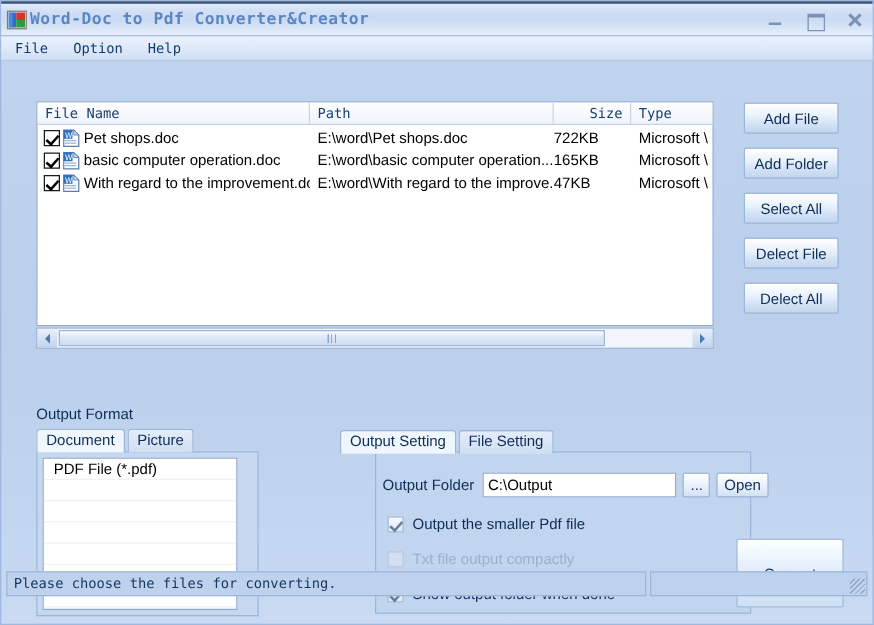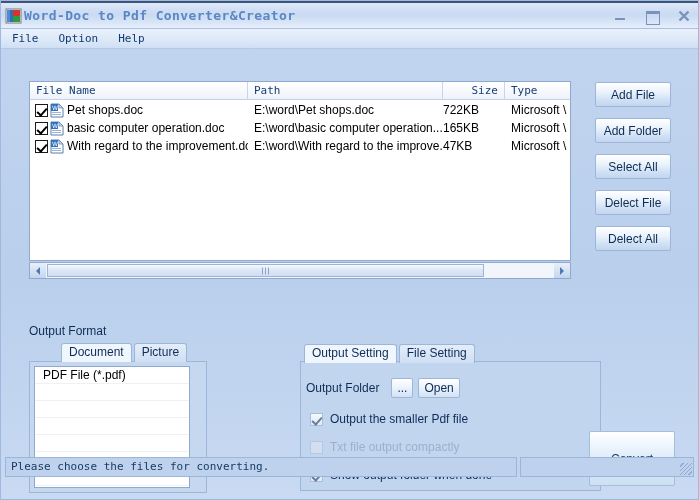--- a/index.html
+++ b/index.html
@@ -278,21 +278,20 @@
     border: 1px solid #9cb6da;
     border-bottom: none;
     border-radius: 3px 3px 0 0;
     background: linear-gradient(to bottom, #e4edfa 0%, #cfdef3 100%);
     cursor: pointer;
     line-height: 13px;
   }
   .tab.active {
     background: #f0f6fd;
     color: #0e2d56;
-    margin-left: 32px;
   }
   #format-panel {
     position: absolute;
     left: 28px; top: 312px;
     width: 178px; height: 132px;
     background: #c6d8f0;
     border: 1px solid #9cb6da;
   }
   #format-list {
     position: absolute;
@@ -605,20 +604,21 @@
 
     <div id="setting-tabs">
       <div class="tab active">Output Setting</div>
       <div class="tab">File Setting</div>
     </div>
 
     <div id="setting-panel">
 
       <div id="output-folder-row">
         <span id="output-folder-label">Output Folder</span>
+        <input id="output-folder-input" type="text" value="C:\Output" style="">
         <div class="small-btn">...</div>
         <div class="small-btn">Open</div>
       </div>
 
       <div class="check-row" style="top:50px;">
         <span class="chk checked"></span>
         <span class="chk-label">Output the smaller Pdf file</span>
       </div>
 
       <div class="check-row disabled" style="top:78px;">

